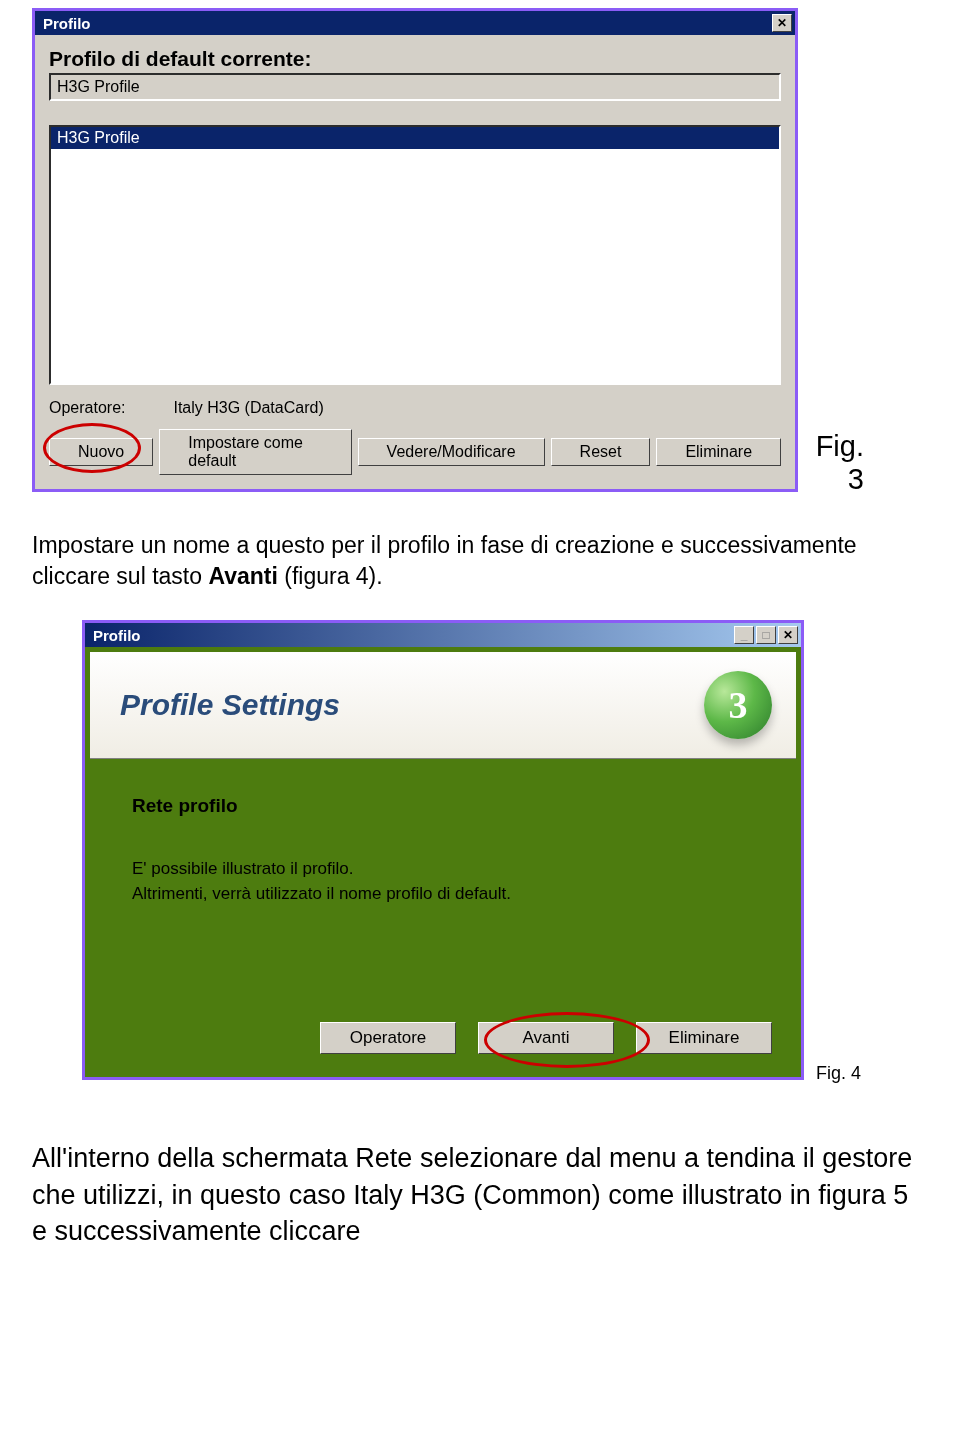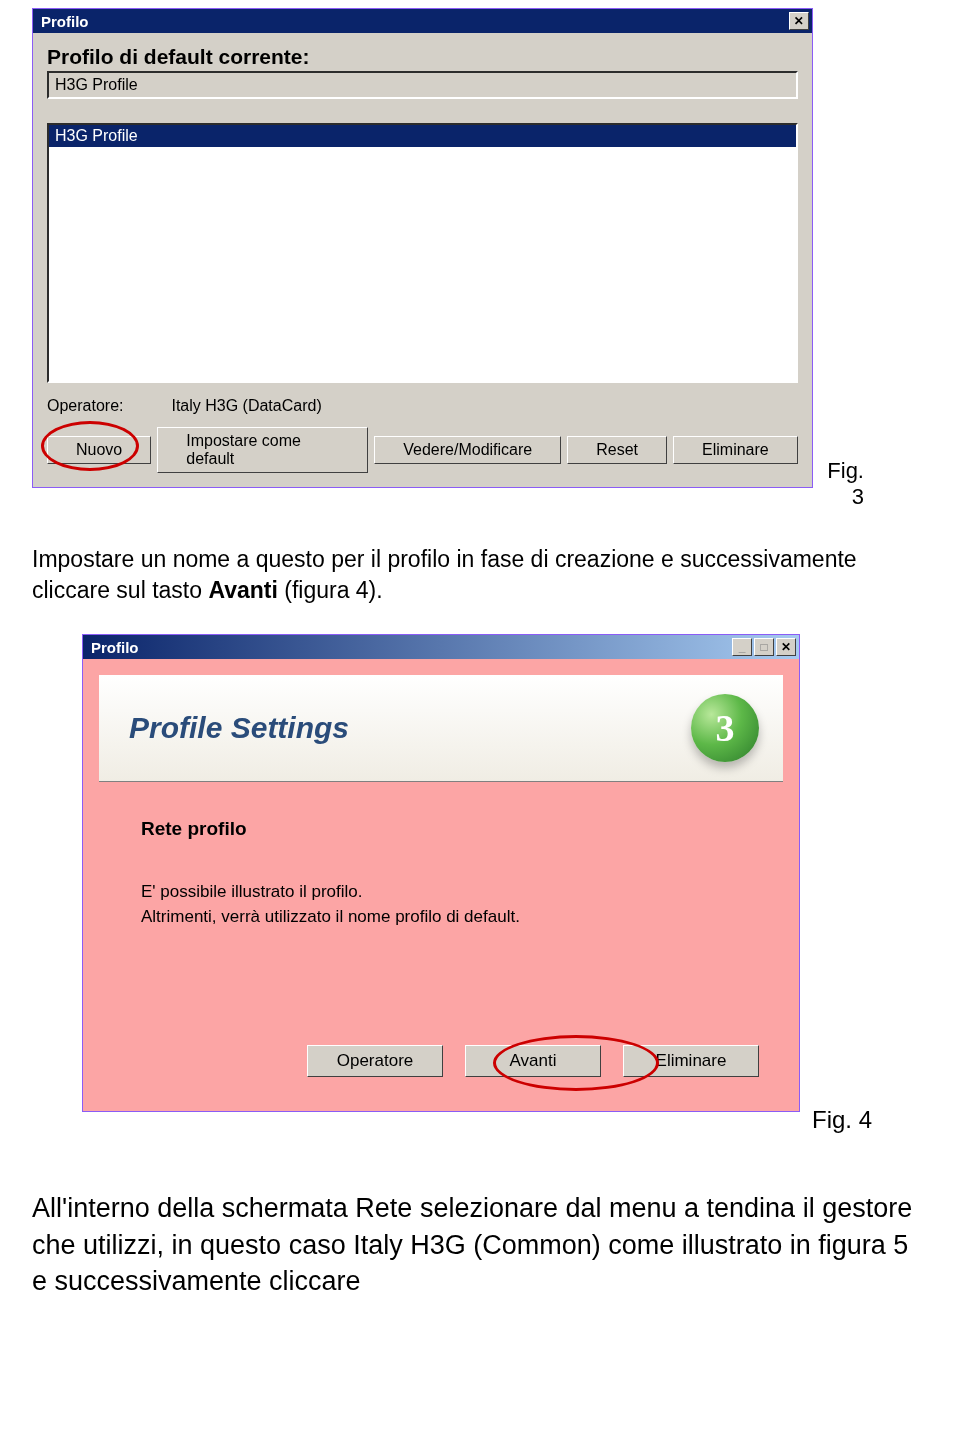--- a/index.html
+++ b/index.html
@@ -9,26 +9,26 @@
     font-family: Arial, Helvetica, sans-serif;
   }
   .page {
     width: 960px;
     margin: 0 auto;
     padding: 8px 32px 32px 32px;
     box-sizing: border-box;
   }
   
   .win {
-    border: 1px solid #8b5cf6;
+    border: 3px solid #8b5cf6;
     background: #d4d0c8;
     font-family: Tahoma, Arial, sans-serif;
     font-size: 15px;
     color: #000;
-    margin-bottom: 22px;
+    margin-bottom: 4px;
     position: relative;
   }
   .win1 { width: 836px; }
   .titlebar {
     background: #0a246a;
     color: #fff;
     font-weight: bold;
     display: flex;
     align-items: center;
     justify-content: space-between;
@@ -103,40 +103,40 @@
     border: 3px solid #cc0000;
     border-radius: 50%;
     pointer-events: none;
   }
   .circle1 {
     width: 92px; height: 44px;
     left: -6px; top: -6px;
   }
   .fig-caption {
     font-family: Verdana, Arial, sans-serif;
-    font-size: 22px;
+    font-size: 29px;
     color: #000;
     text-align: right;
     margin: 4px 64px 0 0;
   }
   .fig-row { display: flex; align-items: flex-end; }
   .fig-row .spacer { flex: 1; }
   .para {
     font-family: Verdana, Arial, sans-serif;
     font-size: 23px;
     line-height: 1.35;
     margin: 34px 0 28px 0;
   }
   .para .bold { font-weight: bold; }
   
   .win2 { width: 716px; margin-left: 50px; position: relative; }
   .win2 .titlebar {
     background: linear-gradient(to right, #0a246a 0%, #a6caf0 100%);
   }
-  .ps-body { padding: 16px; background: #fca5a5; }
+  .ps-body { padding: 5px; background: #4d7c0f; }
   .ps-header {
     background: linear-gradient(to bottom, #ffffff 0%, #f0ede4 100%);
     height: 106px;
     display: flex;
     align-items: center;
     justify-content: space-between;
     padding: 0 24px 0 30px;
     border-bottom: 1px solid #808080;
   }
   .ps-title {
@@ -188,21 +188,21 @@
     border-bottom-color: #404040;
     font-size: 17px;
     font-family: Tahoma, Arial, sans-serif;
     cursor: pointer;
   }
   .circle2 {
     width: 160px; height: 50px;
     left: 394px; top: -10px;
   }
   .fig4-row { display: flex; align-items: flex-end; margin-top: 4px; }
-  .fig4-row .fig4-cap { font-family: Verdana, Arial, sans-serif; font-size: 24px; margin-left: 12px; }
+  .fig4-row .fig4-cap { font-family: Verdana, Arial, sans-serif; font-size: 18px; margin-left: 12px; }
   .para2 {
     font-family: Verdana, Arial, sans-serif;
     font-size: 27px;
     line-height: 1.35;
     margin: 56px 0 0 0;
   }
 </style>
 </head>
 <body>
 

